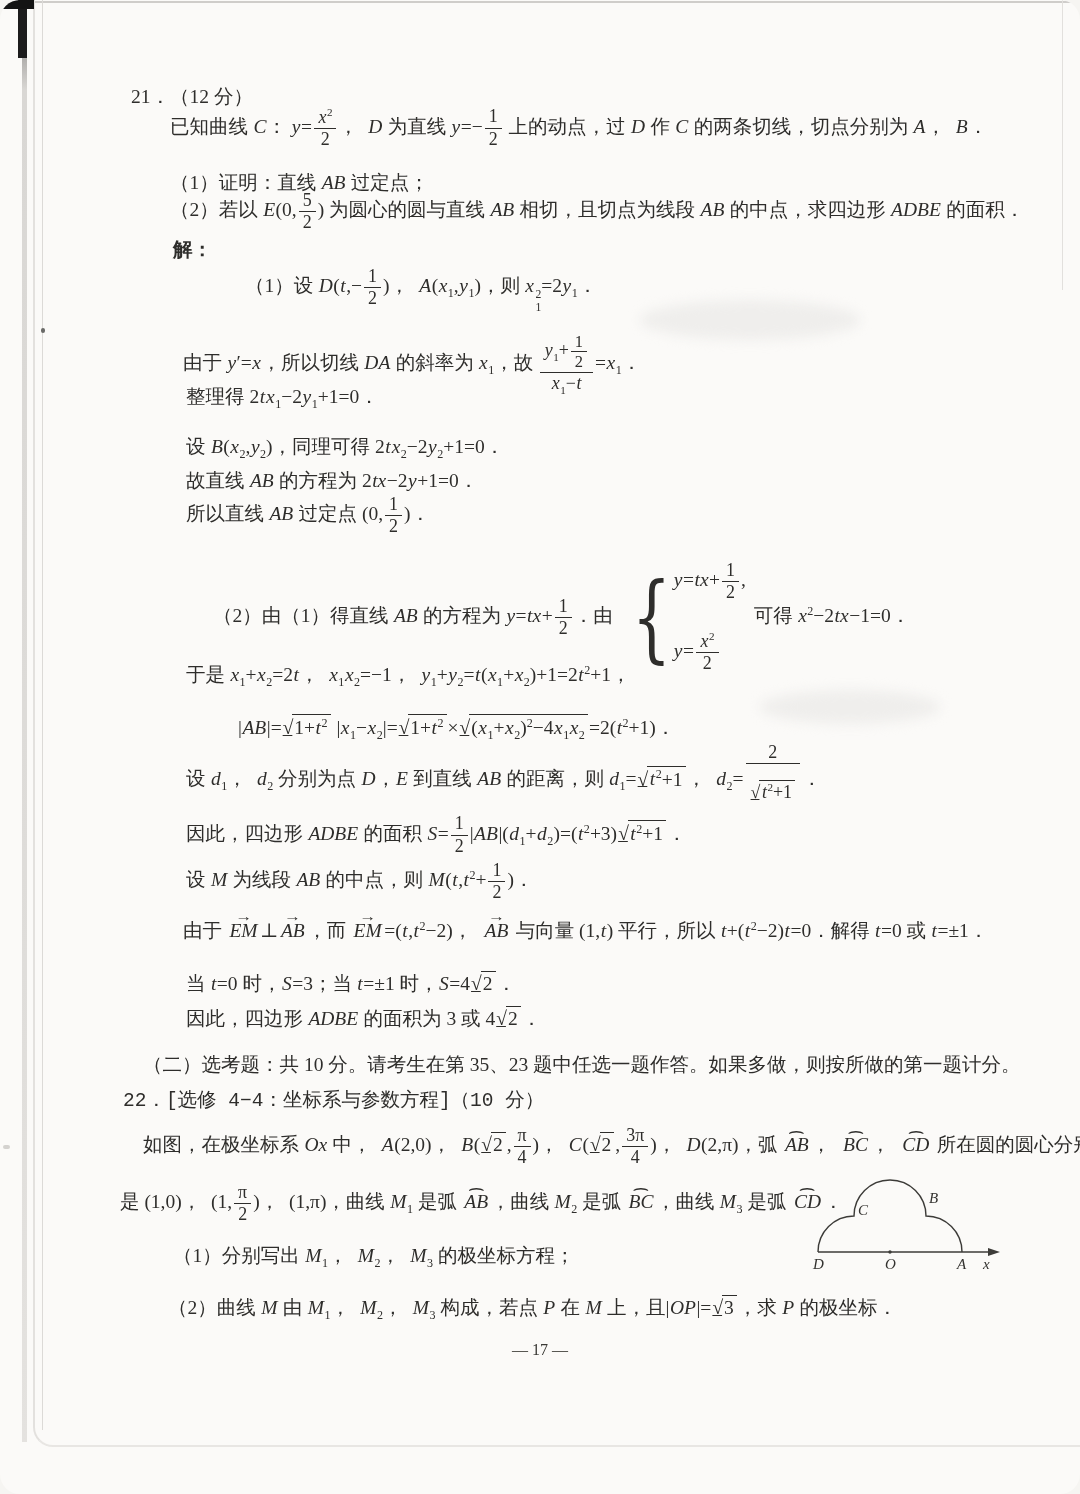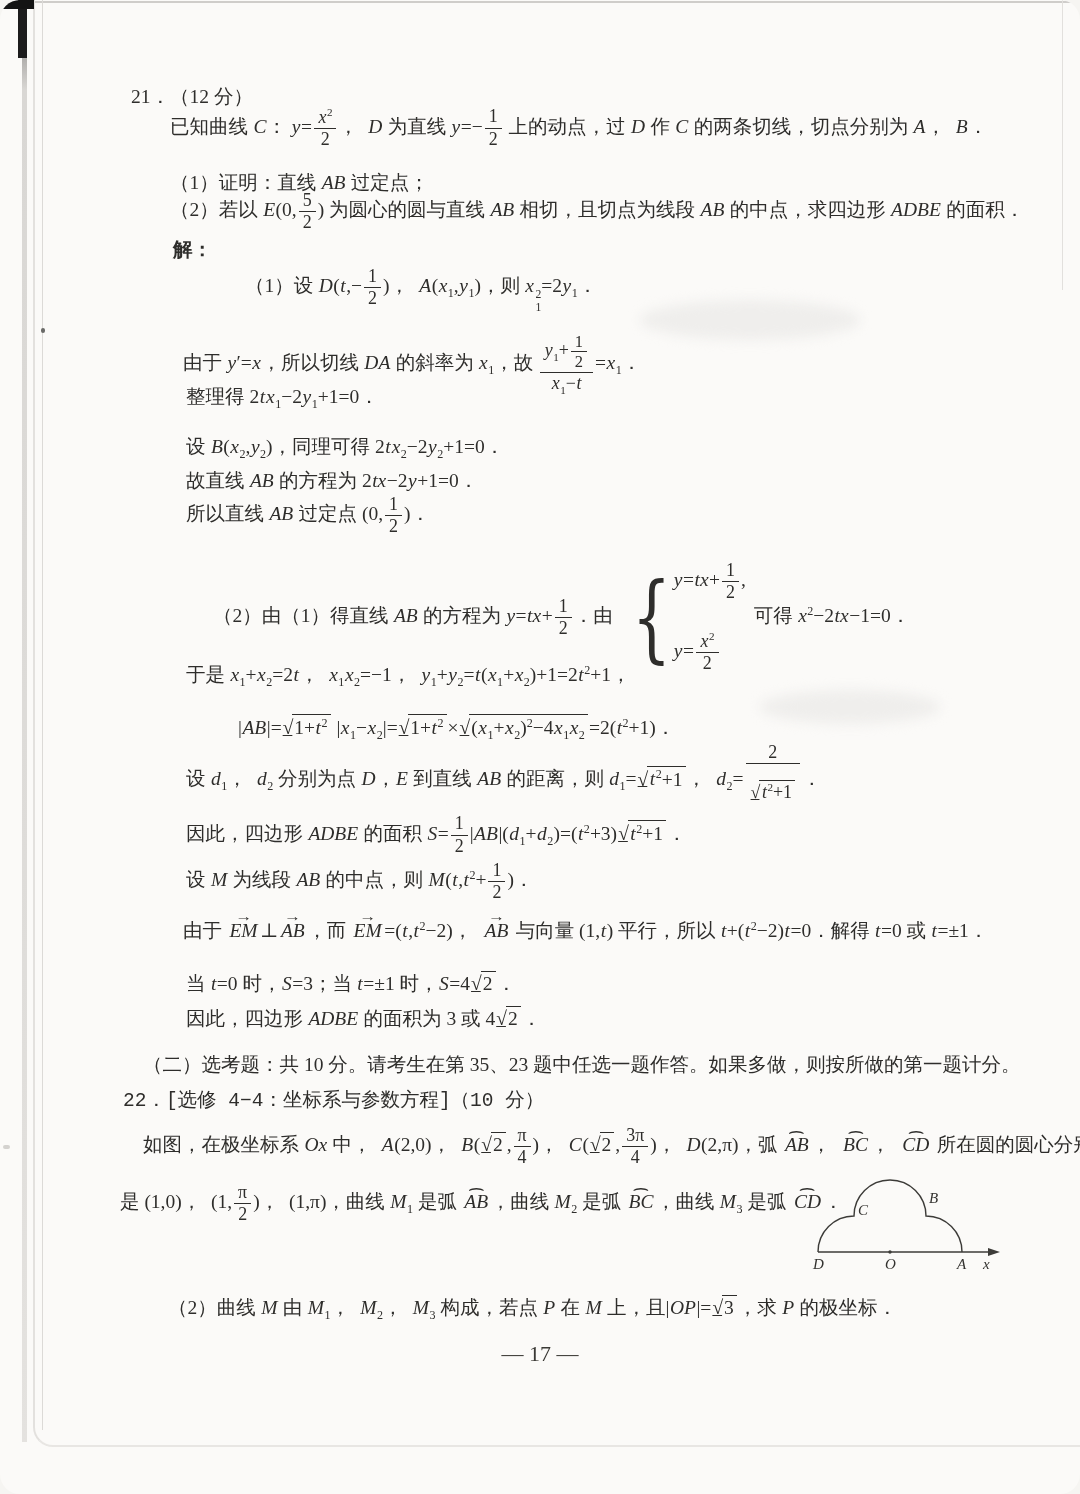--- a/index.html
+++ b/index.html
@@ -142,29 +142,30 @@
         <span class="fr-n">π</span>
         <span class="fr-d">4</span>
       </span>)， <span class="mi">C</span>(<span class="sqrt"><span class="rad">√</span><span class="radc">2</span></span>,<span class="frac">
         <span class="fr-n">3π</span>
         <span class="fr-d">4</span>
       </span>)， <span class="mi">D</span>(2,π)，弧 <span class="ovr arc"><span class="ovr-t">⌢</span><span class="mi">AB</span></span>， <span class="ovr arc"><span class="ovr-t">⌢</span><span class="mi">BC</span></span>， <span class="ovr arc"><span class="ovr-t">⌢</span><span class="mi">CD</span></span> 所在圆的圆心分别</div>
   <div class="ln" style="top:1182px;left:120px;">是 (1,0)， (1,<span class="frac">
         <span class="fr-n">π</span>
         <span class="fr-d">2</span>
       </span>)， (1,π)，曲线 <span class="grp"><span class="mi">M</span><sub>1</sub></span> 是弧 <span class="ovr arc"><span class="ovr-t">⌢</span><span class="mi">AB</span></span>，曲线 <span class="grp"><span class="mi">M</span><sub>2</sub></span> 是弧 <span class="ovr arc"><span class="ovr-t">⌢</span><span class="mi">BC</span></span>，曲线 <span class="grp"><span class="mi">M</span><sub>3</sub></span> 是弧 <span class="ovr arc"><span class="ovr-t">⌢</span><span class="mi">CD</span></span>．</div>
+  <div class="ln" style="top:1243px;left:173px;">（1）分别写出 <span class="grp"><span class="mi">M</span><sub>1</sub></span>， <span class="grp"><span class="mi">M</span><sub>2</sub></span>， <span class="grp"><span class="mi">M</span><sub>3</sub></span> 的极坐标方程；</div>
   <div class="ln" style="top:1279px;left:168px;">（2）曲线 <span class="mi">M</span> 由 <span class="grp"><span class="mi">M</span><sub>1</sub></span>， <span class="grp"><span class="mi">M</span><sub>2</sub></span>， <span class="grp"><span class="mi">M</span><sub>3</sub></span> 构成，若点 <span class="mi">P</span> 在 <span class="mi">M</span> 上，且|<span class="mi">OP</span>|=<span class="sqrt"><span class="rad">√</span><span class="radc">3</span></span>，求 <span class="mi">P</span> 的极坐标．</div>
 
   <svg id="figure" width="262" height="112" viewBox="0 0 262 112">
     <path d="M 8 89 A 36 36 0 0 1 44 53 A 36 36 0 0 1 116 53 A 36 36 0 0 1 152 89" fill="none" stroke="#3c3b38" stroke-width="1.4"></path>
     <line x1="8" y1="89" x2="180" y2="89" stroke="#3c3b38" stroke-width="1.3"></line>
     <polygon points="178,85 190,89 178,93" fill="#3c3b38"></polygon>
     <circle cx="80" cy="89" r="1.7" fill="#3c3b38"></circle>
     <text x="3" y="106">D</text>
     <text x="75" y="106">O</text>
     <text x="147" y="106">A</text>
     <text x="173" y="106">x</text>
     <text x="119" y="40">B</text>
     <text x="48" y="52">C</text>
   </svg>
 
-  <div class="ln center" style="top:1340px;font-size:22px;color:#3a3935;">— 17 —</div>
+  <div class="ln center" style="top:1340px;font-size:16px;color:#3a3935;">— 17 —</div>
 </div>
 
 </body></html>

